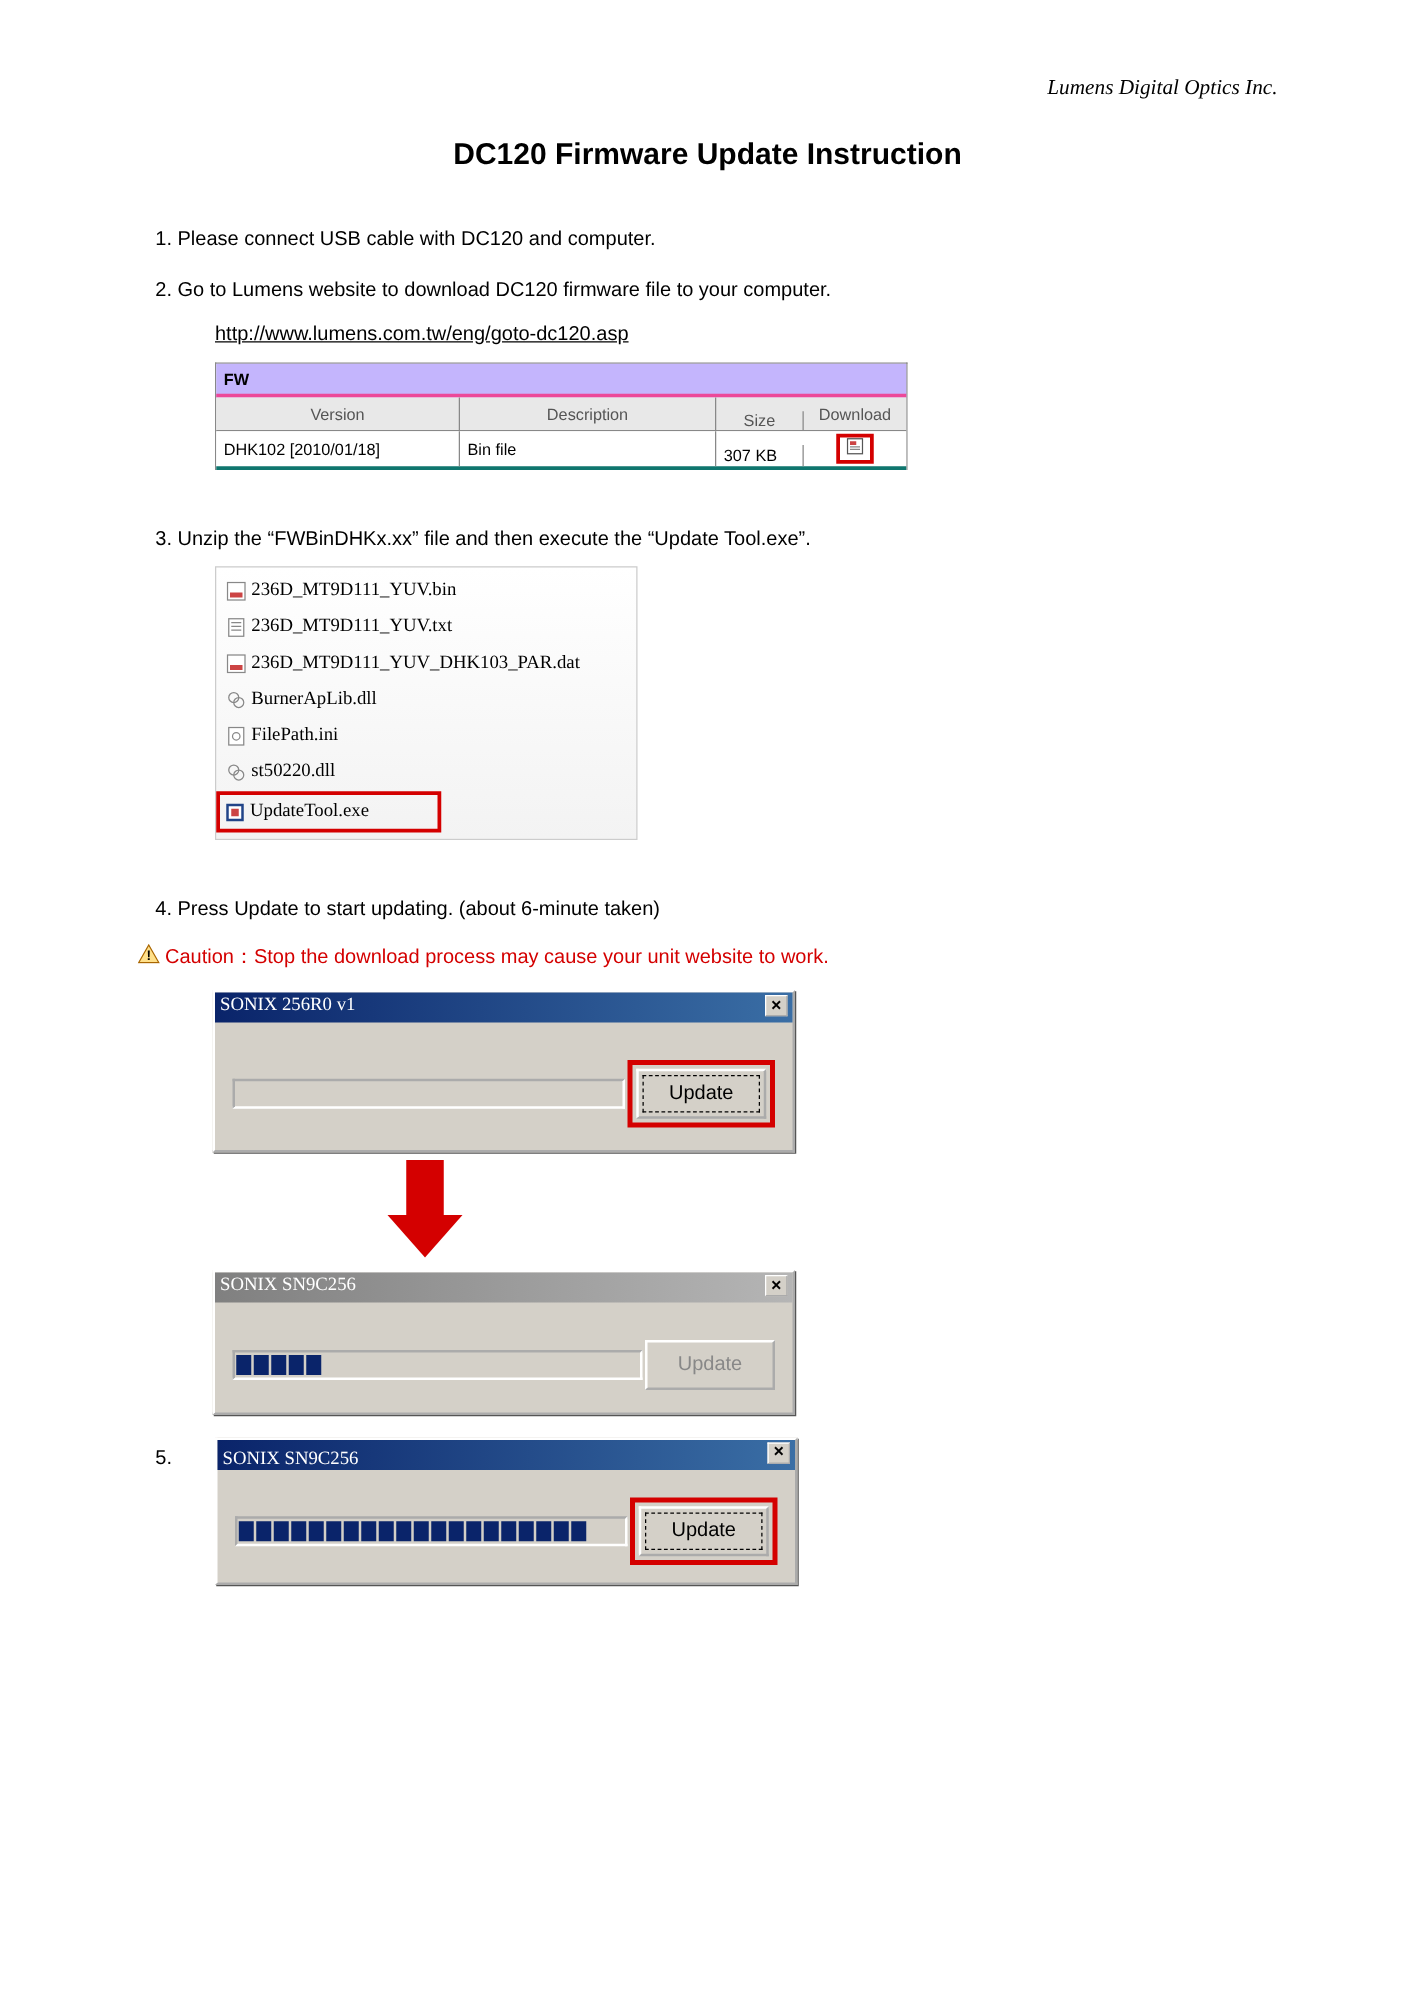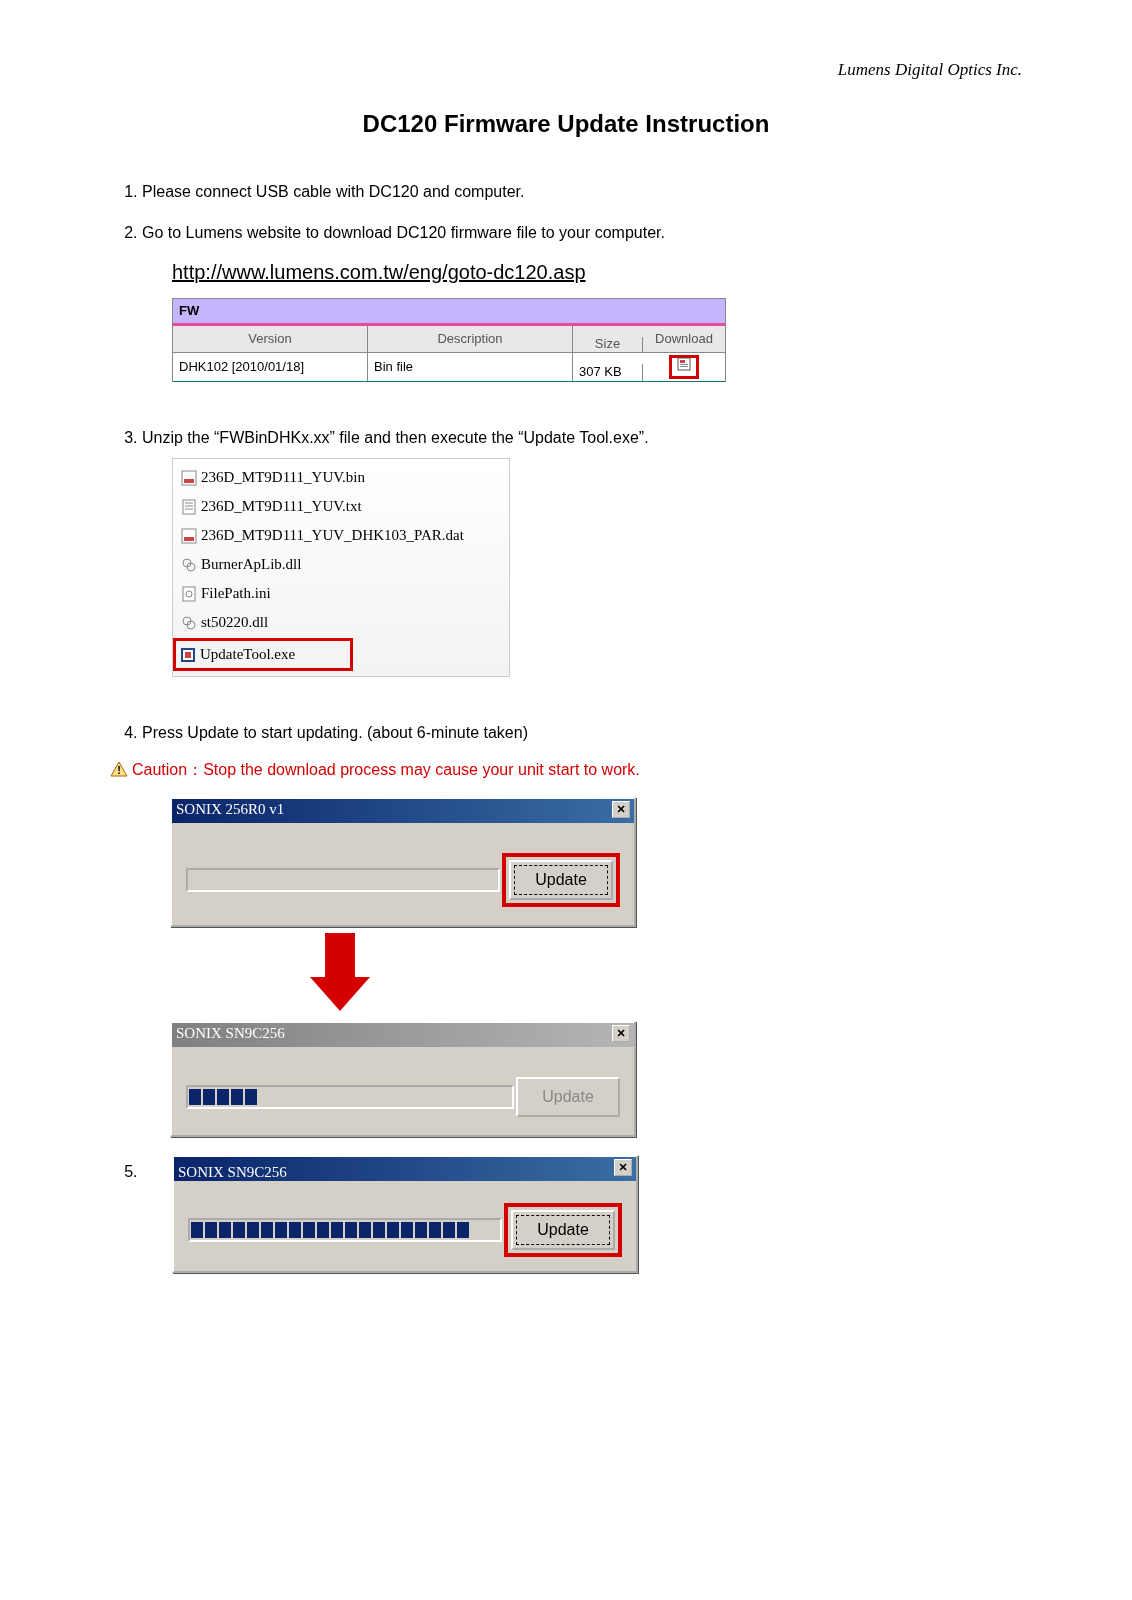--- a/index.html
+++ b/index.html
@@ -38,21 +38,21 @@
     margin-bottom: 12px;
     font-family: Verdana, Arial, sans-serif;
     font-size: 16px;
     line-height: 1.8;
   }
   .step-text { display: inline; }
   .url-link {
     text-decoration: underline;
     color: #000;
     font-family: Verdana, Arial, sans-serif;
-    font-size: 20px;
+    font-size: 16px;
     margin-left: 30px;
     display: inline-block;
     margin-top: 6px;
   }
   
   .fw-block {
     margin-top: 8px;
     margin-left: 30px;
     width: 552px;
     border: 1px solid #888;
@@ -73,21 +73,21 @@
     display: flex;
     background: #e8e8e8;
     border-bottom: 1px solid #888;
     height: 26px;
     font-weight: normal;
     color: #555;
   }
   .fw-row {
     display: flex;
     background: #fff;
-    border-bottom: 1px solid #0f766e;
+    border-bottom: 3px solid #0f766e;
     height: 28px;
   }
   .fw-cell {
     border-right: 1px solid #888;
     display: flex;
     align-items: center;
     padding: 0 6px;
     box-sizing: border-box;
   }
   .c-version { width: 195px; justify-content: center;}
@@ -361,21 +361,21 @@
     </li>
   </ol>
 
   <div class="caution-row">
     <span>
       <svg width="18" height="16" viewBox="0 0 18 16">
           <polygon points="9,1 17,15 1,15" fill="#ffe08a" stroke="#aa6600"></polygon>
           <text x="9" y="13" text-anchor="middle" font-size="11" fill="#000" font-weight="bold">!</text>
         </svg>
     </span>
-    <span>Caution：Stop the download process may cause your unit start to work.</span>
+    <span>Caution：Stop the download process may cause your unit website to work.</span>
   </div>
 
   <div class="dialog-wrap" style="margin-left:30px; margin-top:16px;">
     <div class="dialog">
       <div class="dlg-titlebar">
         <span>SONIX 256R0     v1</span>
         <span class="close-btn">✕</span>
       </div>
       <div class="dlg-body">
         <div class="progress-well"></div>

